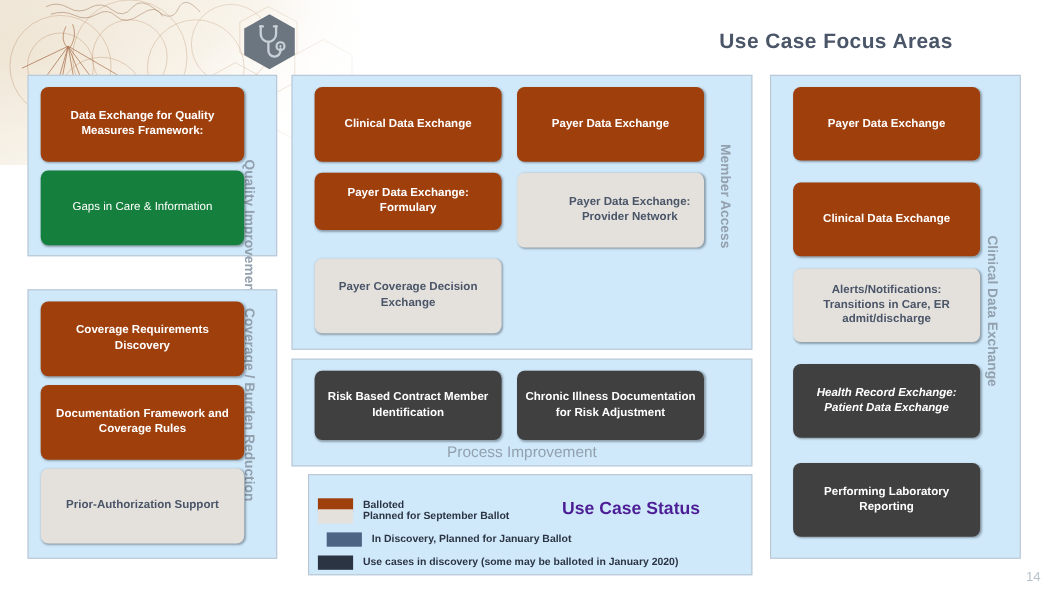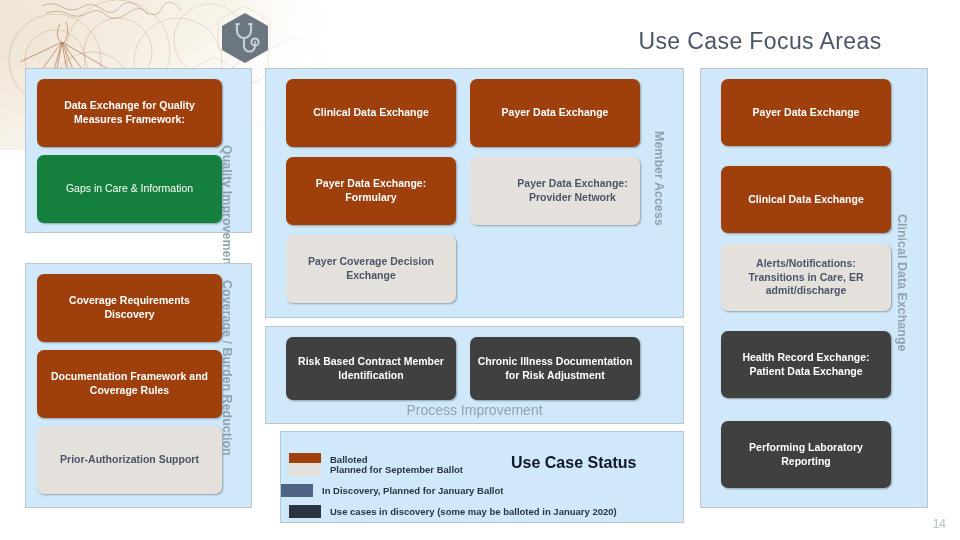--- a/index.html
+++ b/index.html
@@ -13,21 +13,21 @@
   
   .bg-art{position:absolute;left:0;top:0;width:330px;height:150px;overflow:hidden;pointer-events:none;}
   .bg-art svg{display:block;}
 
   
   .logo-hex{position:absolute;left:219px;top:12px;width:52px;height:52px;}
 
   
   .title{
     position:absolute;left:560px;top:28px;width:400px;
-    font-size:23px;font-weight:normal;color:#4a5568;letter-spacing:.4px;
+    font-size:19px;font-weight:bold;color:#4a5568;letter-spacing:.4px;
     text-align:center;
   }
 
   
   .panel{
     position:absolute;background:#cfe9fb;border:1px solid #b9c6d2;
     box-sizing:border-box;
   }
 
   
@@ -55,21 +55,21 @@
     position:absolute;width:100%;text-align:center;
     color:#93a1ae;font-size:14px;font-weight:normal;
   }
 
   
   .legend{position:absolute;}
   .legend-row{position:absolute;display:flex;align-items:center;height:15px;}
   .legend-sw{width:32px;height:13px;flex:none;}
   .legend-tx{margin-left:9px;font-size:9.5px;font-weight:bold;color:#2b3442;white-space:nowrap;}
   .legend-title{
-    position:absolute;font-size:16px;font-weight:bold;color:#0f172a;
+    position:absolute;font-size:16px;font-weight:bold;color:#4c1d95;
     white-space:nowrap;
   }
 
   
   .pageno{
     position:absolute;right:14px;bottom:9px;
     font-size:12px;color:#b9c3cc;
   }
 </style>
 </head>
@@ -163,21 +163,21 @@
   <div class="panel" style="left:265px;top:68px;width:419px;height:250px;">
     <div class="vlabel" style="left:400px;top:62px;">Member Access</div>
 
     <div class="box c-balloted" style="left:20px;top:10px;width:170px;height:68px;">
       <span>Clinical Data Exchange</span>
     </div>
     <div class="box c-balloted" style="left:204px;top:10px;width:170px;height:68px;">
       <span>Payer Data Exchange</span>
     </div>
 
-    <div class="box c-balloted" style="left:20px;top:88px;width:170px;height:68px;">
+    <div class="box c-balloted" style="left:20px;top:88px;width:170px;height:52px;">
       <span>Payer Data Exchange: Formulary</span>
     </div>
     <div class="box c-sept" style="left:204px;top:88px;width:170px;height:68px;padding-left:41px;">
       <span>Payer Data Exchange: Provider Network</span>
     </div>
 
     <div class="box c-sept" style="left:20px;top:166px;width:170px;height:68px;">
       <span>Payer Coverage Decision Exchange</span>
     </div>
   </div>
@@ -197,40 +197,40 @@
 
     <div class="box c-balloted" style="left:20px;top:10px;width:170px;height:67px;">
       <span>Payer Data Exchange</span>
     </div>
     <div class="box c-balloted" style="left:20px;top:97px;width:170px;height:67px;">
       <span>Clinical Data Exchange</span>
     </div>
     <div class="box c-sept" style="left:20px;top:175px;width:170px;height:67px;">
       <span>Alerts/Notifications: Transitions in Care, ER admit/discharge</span>
     </div>
-    <div class="box c-discovery" style="left:20px;top:262px;width:170px;height:67px;">
+    <div class="box c-discovery" style="left:20px;top:262px;width:170px;height:67px;font-style:italic;">
       <span>Health Record Exchange: Patient Data Exchange</span>
     </div>
     <div class="box c-discovery" style="left:20px;top:352px;width:170px;height:67px;">
       <span>Performing Laboratory Reporting</span>
     </div>
   </div>
 
   <div class="panel legend" style="left:280px;top:431px;width:404px;height:92px;">
     <div class="legend-title" style="left:230px;top:22px;">Use Case Status</div>
 
     <div class="legend-row" style="left:8px;top:20px;">
       <div class="legend-sw" style="background:#9f3f0c;"></div>
       <div class="legend-tx">Balloted</div>
     </div>
     <div class="legend-row" style="left:8px;top:30px;">
       <div class="legend-sw" style="background:#e4e1dd;"></div>
       <div class="legend-tx">Planned for September Ballot</div>
     </div>
-    <div class="legend-row" style="left:0;top:51px;text-align:center;">
+    <div class="legend-row" style="left:16px;top:51px;text-align:center;">
       <div class="legend-sw" style="background:#4e6484;"></div>
       <div class="legend-tx">In Discovery, Planned for January Ballot</div>
     </div>
     <div class="legend-row" style="left:8px;top:72px;">
       <div class="legend-sw" style="background:#2b3442;"></div>
       <div class="legend-tx">Use cases in discovery (some may be balloted in January 2020)</div>
     </div>
   </div>
 
   <div class="pageno">14</div>

